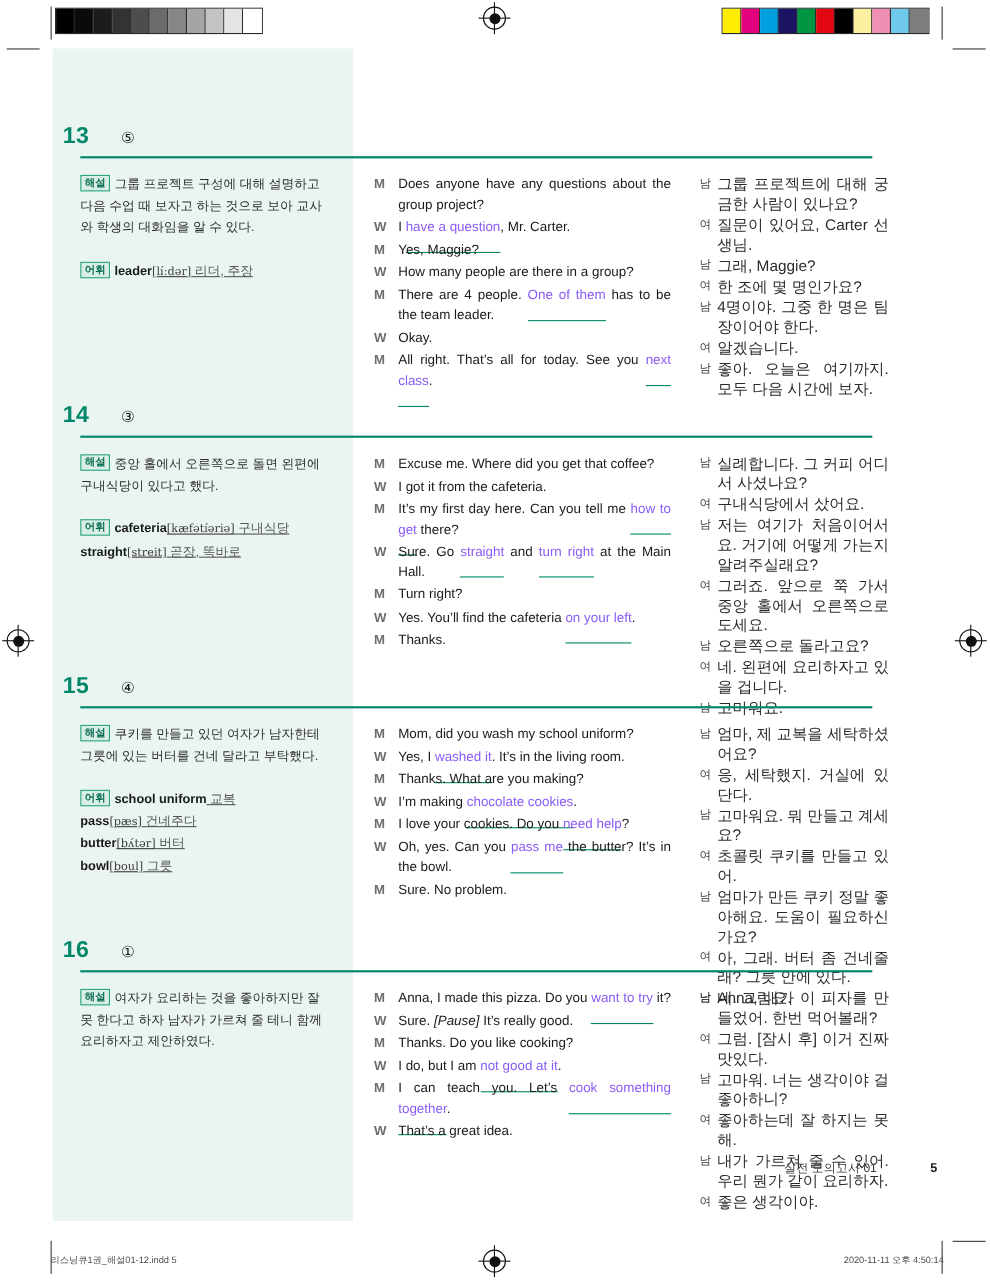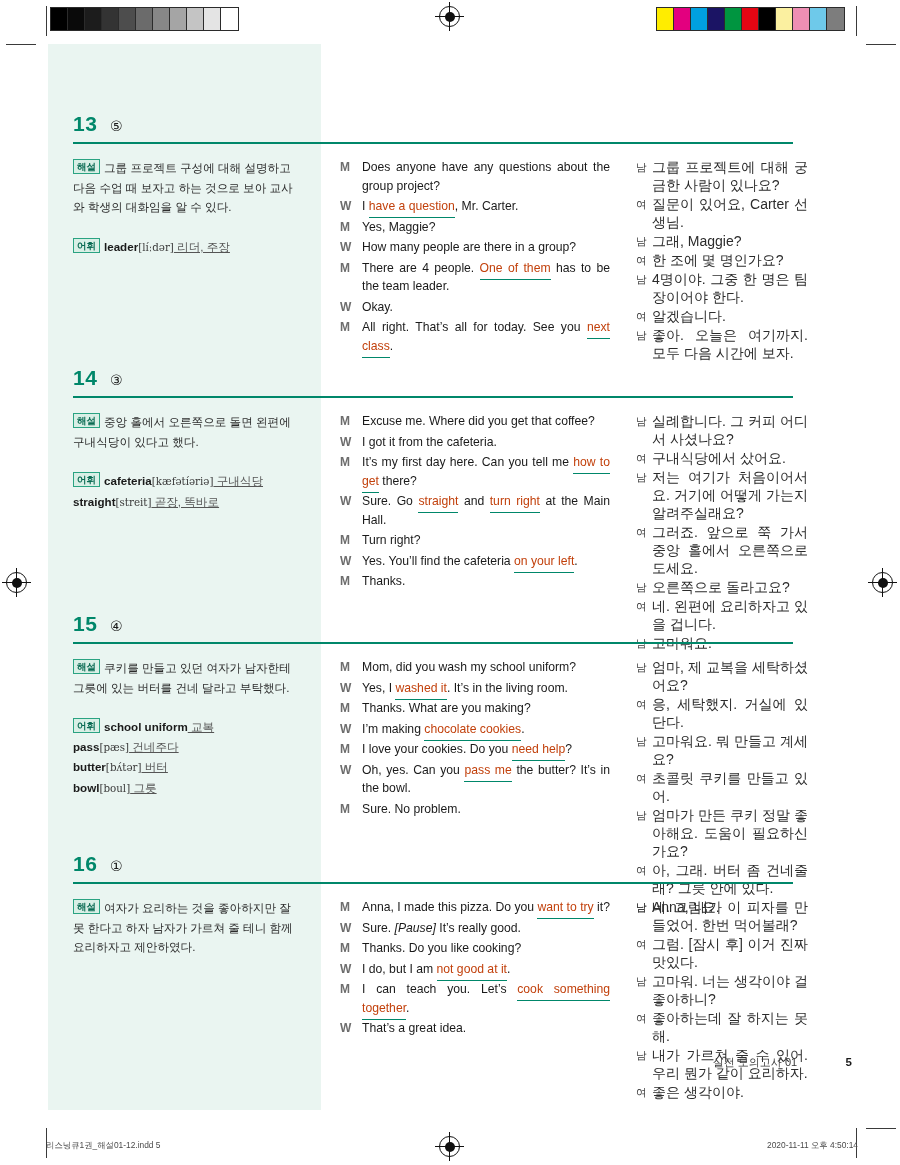--- a/index.html
+++ b/index.html
@@ -35,21 +35,21 @@
 
   .sidebar-bg {
     position: absolute; left: 0; top: 0; width: 273px; height: 1066px;
     background: #eaf5f1;
   }
 
   .qblock { position: absolute; left: 0; width: 760px; }
 
   .q-head { position: relative; height: 40px; }
   .q-num {
-    position: absolute; left: 25px; bottom: 8px;
+    position: absolute; left: 9px; bottom: 8px;
     font-size: 21px; font-weight: bold; color: #00876a; letter-spacing: .5px;
   }
   .q-ans {
     position: absolute; left: 62px; bottom: 10px;
     font-size: 14px; color: #1a1a1a;
   }
   .q-rule {
     position: absolute; left: 25px; right: 15px; bottom: 0;
     height: 2px; background: #00876a;
   }
@@ -62,36 +62,36 @@
     display: inline-block; border: 1px solid #2aa382; background: #d9efe6;
     color: #0a6b53; font-size: 9.5px; line-height: 12px;
     padding: 1px 3px 0 3px; vertical-align: 2px; margin-right: 4px;
     font-weight: bold;
   }
   .expl-text {
     font-size: 11.6px; line-height: 19.5px; color: #2b2b2b; display: inline;
   }
   .vocab { margin-top: 20px; font-size: 11.6px; line-height: 19.5px; color: #2b2b2b; }
   .vocab .w { font-weight: bold; color: #1a1a1a; }
-  .vocab .ipa { font-size: 10.3px; color: #3a3a3a; font-family: "DejaVu Serif", serif; }
+  .vocab .ipa { font-size: 10.3px; color: #3a3a3a; font-family: "DejaVu Serif", serif; text-decoration: underline; }
   .vocab .kr { color: #555; text-decoration: underline; }
 
   
   .dlg { position: absolute; left: 292px; top: 14px; width: 270px; }
   .line { display: flex; margin-bottom: 2px; }
   .spk {
     width: 22px; flex: 0 0 22px; font-size: 12px; font-weight: bold;
     color: #6d6d6d; line-height: 18.5px;
   }
   .utt {
     flex: 1; font-size: 12.2px; line-height: 18.5px; color: #1a1a1a;
     text-align: justify; text-justify: inter-word;
   }
   .hl {
-    color: #c2410c; border-bottom: 1.1px solid #00876a; padding-bottom: 4px;
+    color: #8b5cf6; border-bottom: 1.1px solid #00876a; padding-bottom: 16px;
   }
   .ital { font-style: italic; }
 
   
   .kor { position: absolute; left: 588px; top: 14px; width: 172px; }
   .kline { display: flex; margin-bottom: 1px; }
   .kspk {
     width: 16px; flex: 0 0 16px; font-size: 10.6px; color: #3a3a3a; line-height: 18px;
   }
   .ktxt {

